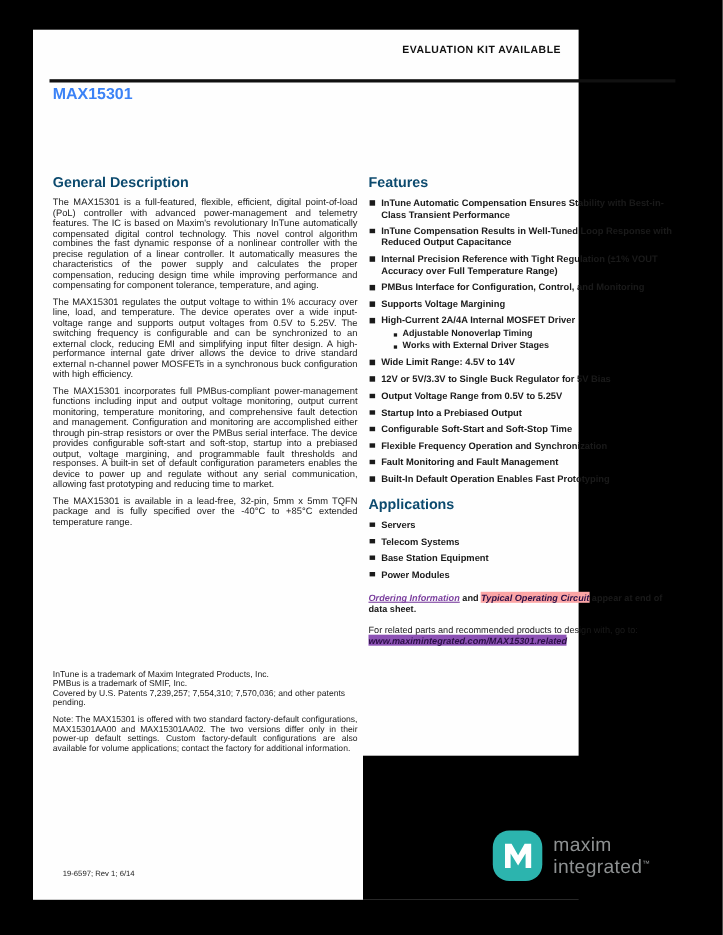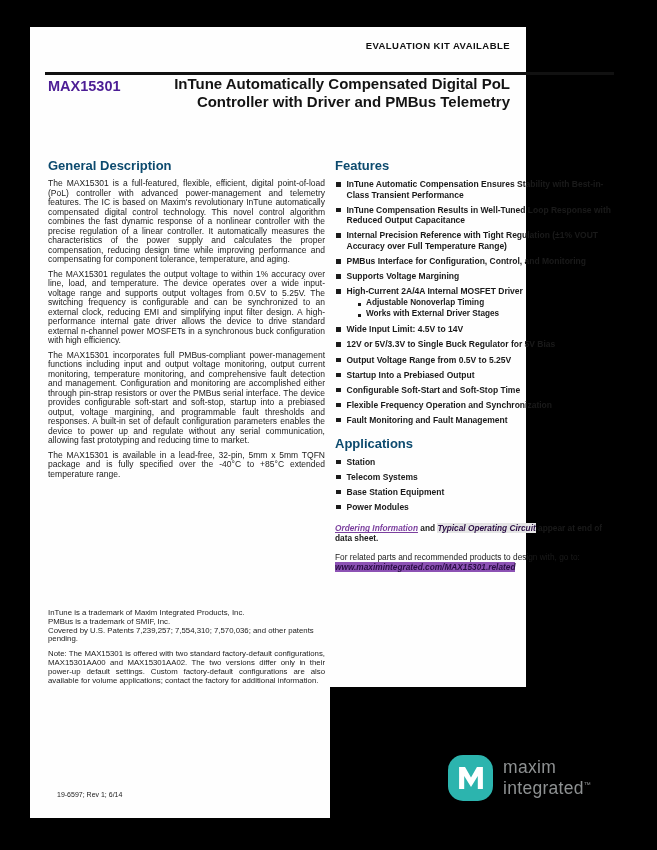--- a/index.html
+++ b/index.html
@@ -7,21 +7,21 @@
     width:657px;height:850px;position:relative;overflow:hidden;
     background:#000;font-family:"Liberation Sans",sans-serif;
   }
   .page{position:absolute;left:30px;top:27px;width:496px;height:791px;background:#fefefe;}
   .cutout{position:absolute;left:300px;top:660px;width:298px;height:131px;background:#000;}
 
   
   .evalkit{position:absolute;top:13px;right:16px;font-size:9.5px;font-weight:bold;
     letter-spacing:.45px;color:#111;}
   .rule{position:absolute;left:15px;top:45px;width:569px;height:2.5px;background:#111;}
-  .partno{position:absolute;left:18px;top:51px;font-size:14.5px;font-weight:bold;color:#4c1d95;}
+  .partno{position:absolute;left:18px;top:51px;font-size:14.5px;font-weight:bold;color:#3b82f6;}
   .title{position:absolute;right:16px;top:48px;text-align:right;font-size:15px;
     font-weight:bold;line-height:17.5px;color:#141414;}
 
   
   .col-left{position:absolute;left:18px;top:131px;width:277px;}
   .col-right{position:absolute;left:305px;top:131px;width:280px;}
   h2.sect{margin:0 0 6px 0;font-size:13px;font-weight:bold;color:#0c4a6e;}
   .body-p{margin:0 0 5px 0;font-size:8.5px;line-height:9.5px;text-align:justify;color:#1a1a1a;}
 
   
@@ -30,21 +30,21 @@
   .feat-text{font-size:8.5px;font-weight:bold;line-height:10.6px;color:#1a1a1a;}
   .sub-wrap{margin-top:1px;}
   .sub-bullet-row{display:flex;margin:0 0 1px 11px;align-items:center;}
   .sub-marker{flex:0 0 auto;width:3.5px;height:3.5px;background:#1a1a1a;margin:3px 5px 0 0;}
   .sub-text{font-size:8.2px;font-weight:bold;line-height:10px;color:#1a1a1a;}
   .apps{margin-top:10px;}
 
   
   .links-p{margin:11px 0 0 0;font-size:8.3px;line-height:10px;color:#1a1a1a;font-weight:bold;}
   .plink{color:#7b3f9e;font-style:italic;text-decoration:underline;cursor:pointer;}
-  .plink.highlight{background:#e5e5e5;color:#2a0e45;text-decoration:none;text-align:right;}
+  .plink.highlight{background:#fca5a5;color:#2a0e45;text-decoration:none;text-align:right;}
   .related-p{margin:9px 0 0 0;font-size:8.3px;line-height:10px;color:#1a1a1a;}
   .url{background:#8c52b4;color:#2a0e45;font-weight:bold;font-style:italic;cursor:pointer;}
 
   
   .notes{position:absolute;left:18px;top:582px;width:277px;}
   .note-line{margin:0;font-size:7.8px;line-height:8.8px;color:#1a1a1a;}
   .note-para{margin:6px 0 0 0;font-size:7.8px;line-height:8.8px;text-align:justify;color:#1a1a1a;}
   .docnum{position:absolute;left:27px;top:764px;font-size:7px;color:#1a1a1a;}
 
   
@@ -55,24 +55,20 @@
   .tm{font-size:7px;vertical-align:super;}
 </style>
 </head>
 <body>
 
 <div class="page">
 
   <div class="evalkit">EVALUATION KIT AVAILABLE</div>
   <div class="rule"></div>
   <div class="partno">MAX15301</div>
-  <div class="title">
-    <div>InTune Automatically Compensated Digital PoL</div>
-    <div>Controller with Driver and PMBus Telemetry</div>
-  </div>
 
   <div class="col-left">
     <h2 class="sect">General Description</h2>
     <div>
 
         <p class="body-p">The MAX15301 is a full-featured, flexible, efficient, digital point-of-load (PoL) controller with advanced power-management and telemetry features. The IC is based on Maxim's revolutionary InTune automatically compensated digital control technology. This novel control algorithm combines the fast dynamic response of a nonlinear controller with the precise regulation of a linear controller. It automatically measures the characteristics of the power supply and calculates the proper compensation, reducing design time while improving performance and compensating for component tolerance, temperature, and aging.</p>
 
         <p class="body-p">The MAX15301 regulates the output voltage to within 1% accuracy over line, load, and temperature. The device operates over a wide input-voltage range and supports output voltages from 0.5V to 5.25V. The switching frequency is configurable and can be synchronized to an external clock, reducing EMI and simplifying input filter design. A high-performance internal gate driver allows the device to drive standard external n-channel power MOSFETs in a synchronous buck configuration with high efficiency.</p>
 
         <p class="body-p">The MAX15301 incorporates full PMBus-compliant power-management functions including input and output voltage monitoring, output current monitoring, temperature monitoring, and comprehensive fault detection and management. Configuration and monitoring are accomplished either through pin-strap resistors or over the PMBus serial interface. The device provides configurable soft-start and soft-stop, startup into a prebiased output, voltage margining, and programmable fault thresholds and responses. A built-in set of default configuration parameters enables the device to power up and regulate without any serial communication, allowing fast prototyping and reducing time to market.</p>
@@ -138,21 +134,21 @@
                 <span class="sub-marker"></span>
                 <span class="sub-text">Works with External Driver Stages</span>
               </span>
             </span>
           </span>
         </div>
 
         <div class="feat-row">
           <span class="marker"></span>
           <span class="feat-text">
-            <span>Wide Input Limit: 4.5V to 14V</span>
+            <span>Wide Limit Range: 4.5V to 14V</span>
             
           </span>
         </div>
 
         <div class="feat-row">
           <span class="marker"></span>
           <span class="feat-text">
             <span>12V or 5V/3.3V to Single Buck Regulator for 5V Bias</span>
             
           </span>
@@ -192,29 +188,36 @@
 
         <div class="feat-row">
           <span class="marker"></span>
           <span class="feat-text">
             <span>Fault Monitoring and Fault Management</span>
             
           </span>
         </div>
 
 
+        <div class="feat-row">
+          <span class="marker"></span>
+          <span class="feat-text">
+            <span>Built-In Default Operation Enables Fast Prototyping</span>
+            
+          </span>
+        </div>
       </div>
 
     <div class="apps">
       <h2 class="sect">Applications</h2>
       <div>
 
           <div class="feat-row">
             <span class="marker"></span>
-            <span class="feat-text">Station</span>
+            <span class="feat-text">Servers</span>
           </div>
 
 
           <div class="feat-row">
             <span class="marker"></span>
             <span class="feat-text">Telecom Systems</span>
           </div>
 
           <div class="feat-row">
             <span class="marker"></span>

